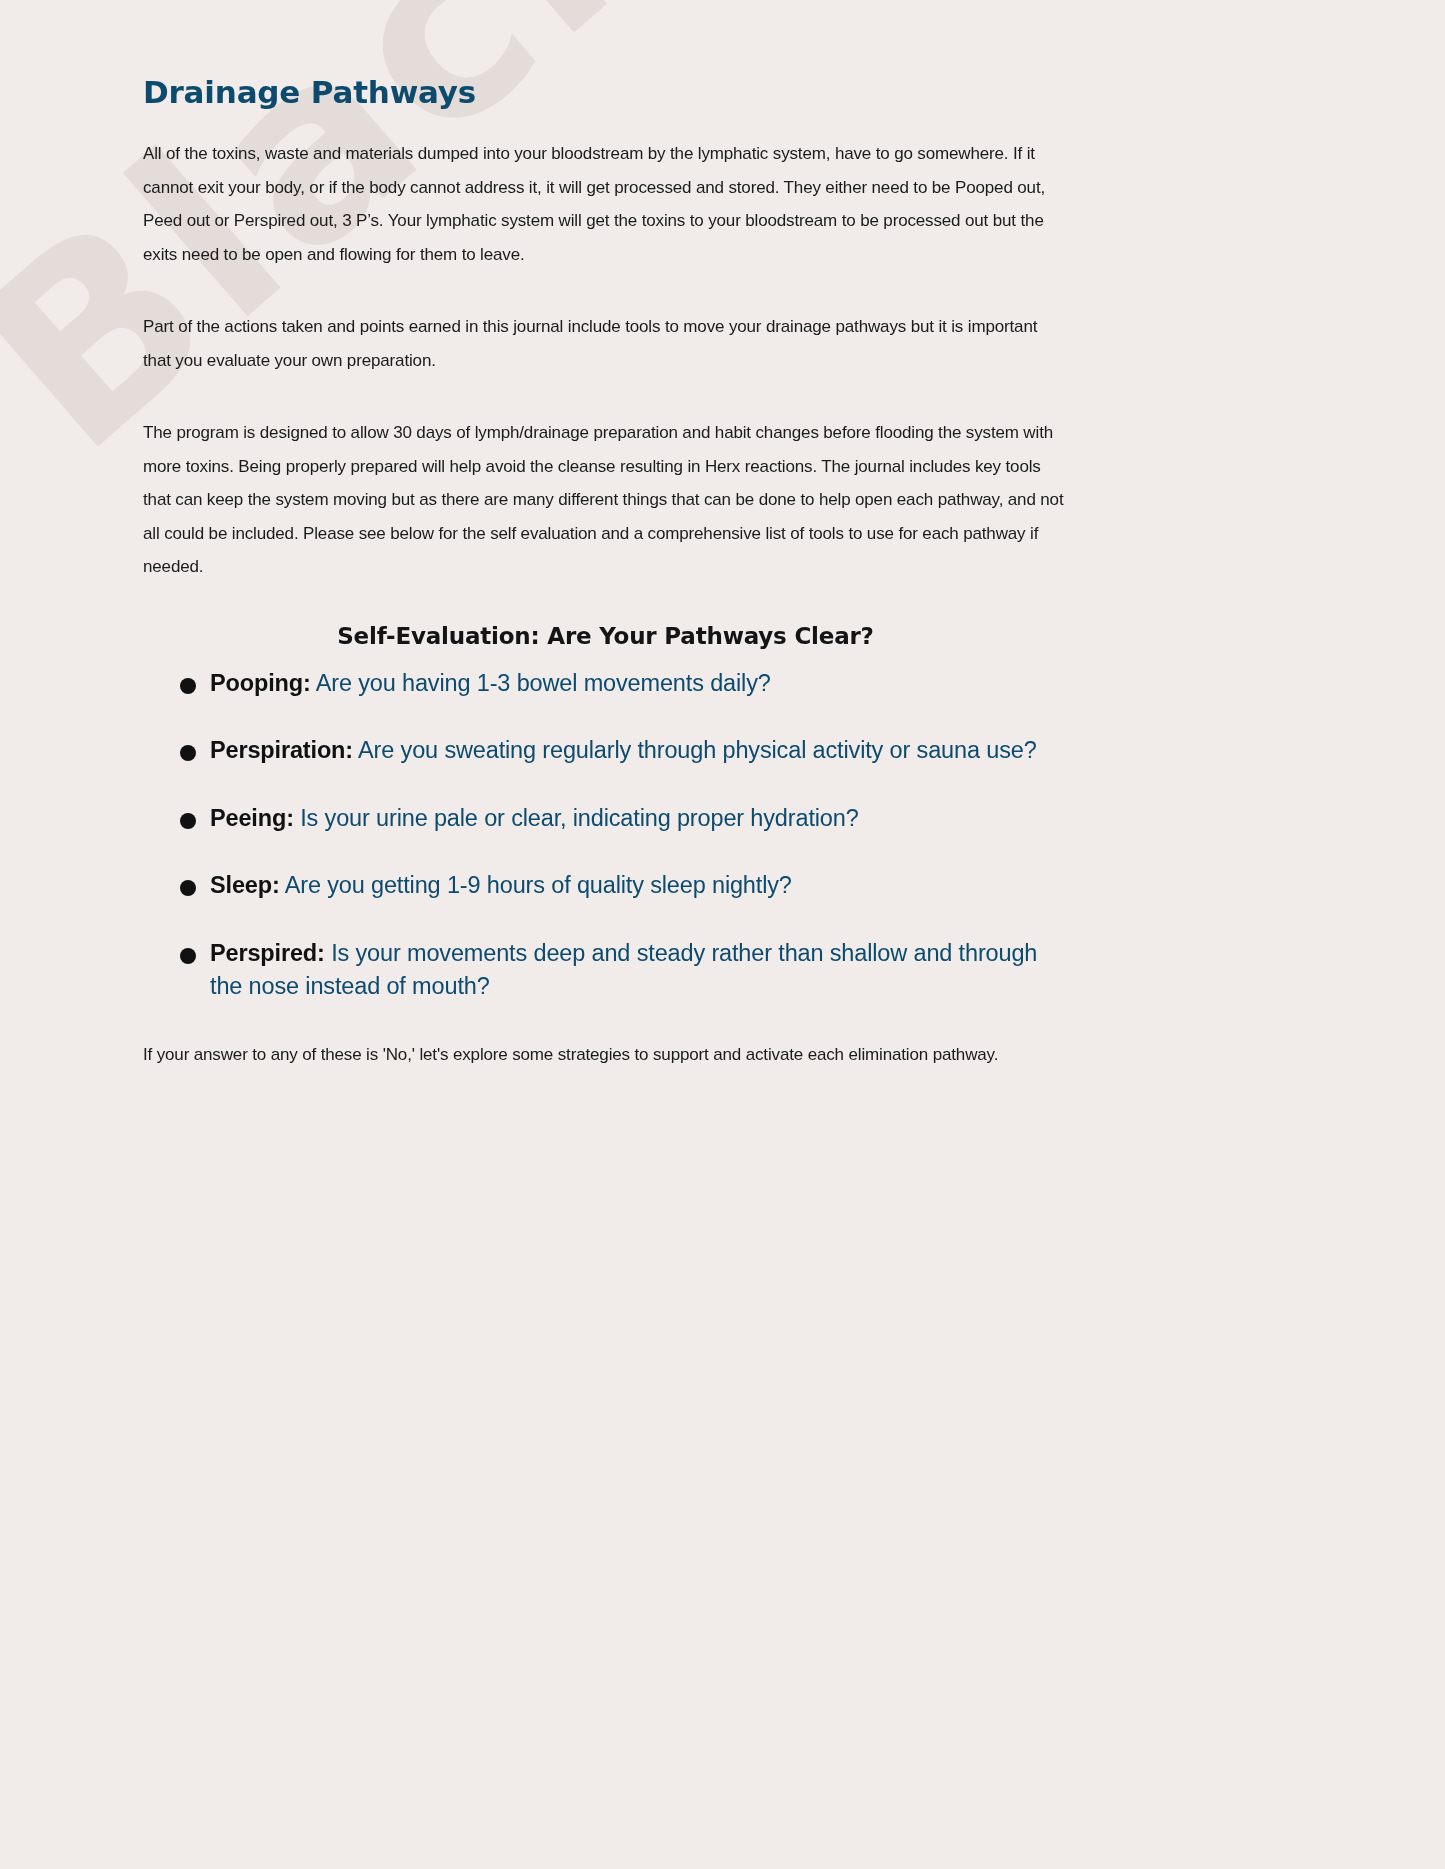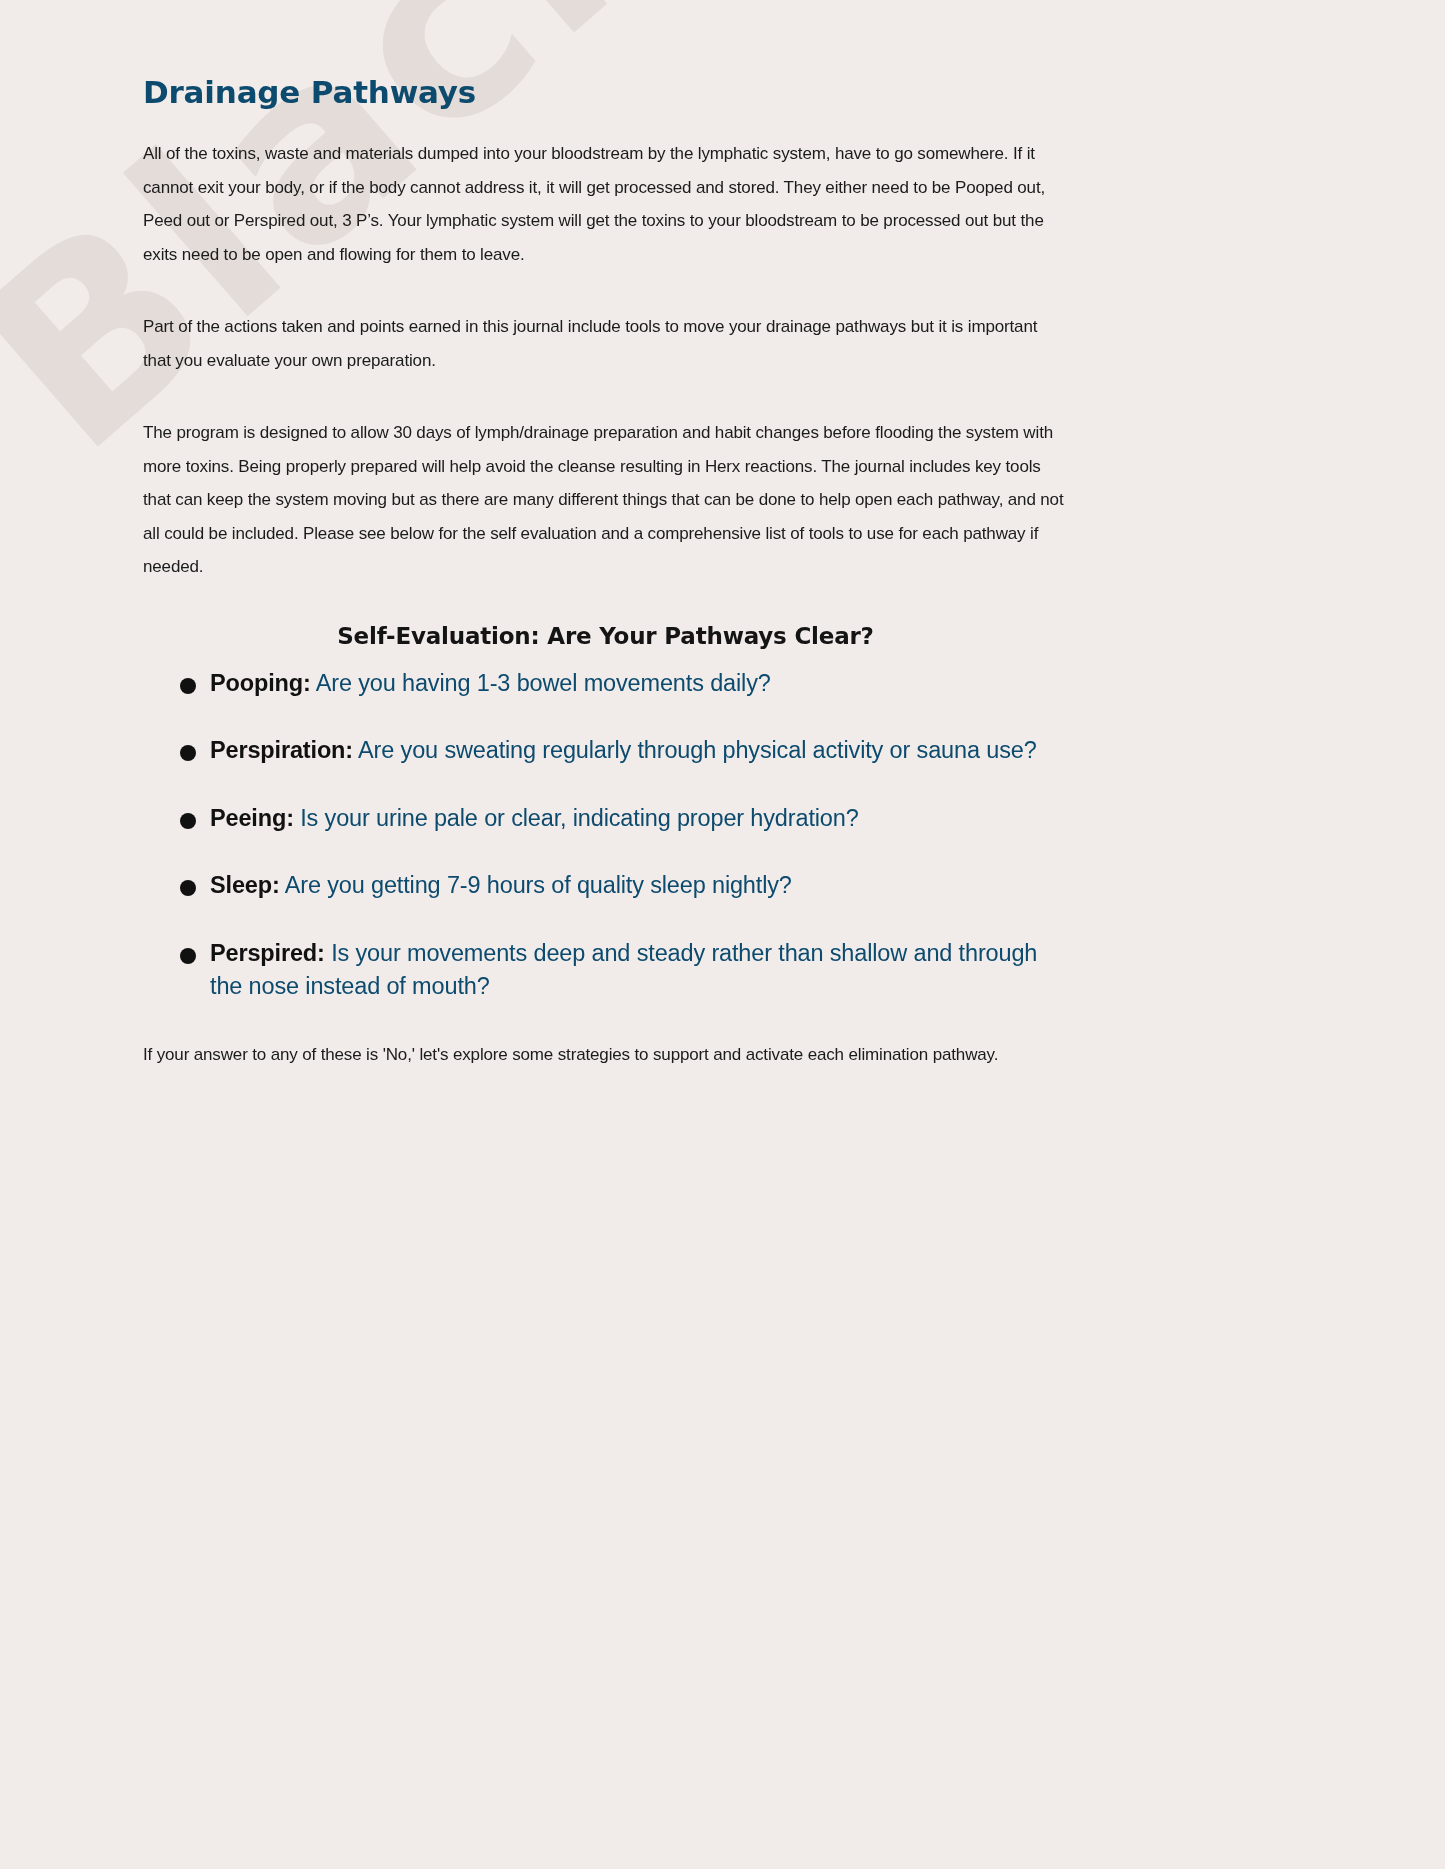--- a/index.html
+++ b/index.html
@@ -153,21 +153,21 @@
       <li class="eval-item">
         <span class="bullet-dot"></span>
         <span class="term">Perspiration:</span><span class="desc"> Are you sweating regularly through physical activity or sauna use?</span>
       </li>
       <li class="eval-item">
         <span class="bullet-dot"></span>
         <span class="term">Peeing:</span><span class="desc"> Is your urine pale or clear, indicating proper hydration?</span>
       </li>
       <li class="eval-item">
         <span class="bullet-dot"></span>
-        <span class="term">Sleep:</span><span class="desc"> Are you getting 7-9 hours of quality sleep nightly?</span>
+        <span class="term">Sleep:</span><span class="desc"> Are you getting 1-9 hours of quality sleep nightly?</span>
       </li>
       <li class="eval-item">
         <span class="bullet-dot"></span>
         <span class="term">Perspired:</span><span class="desc"> Is your movements deep and steady rather than shallow and through the nose instead of mouth?</span>
       </li>
     </ul>
 
     <p class="body-para closing-para">If your answer to any of these is 'No,' let's explore some strategies to support and activate each elimination pathway.</p>
 
   </div>

